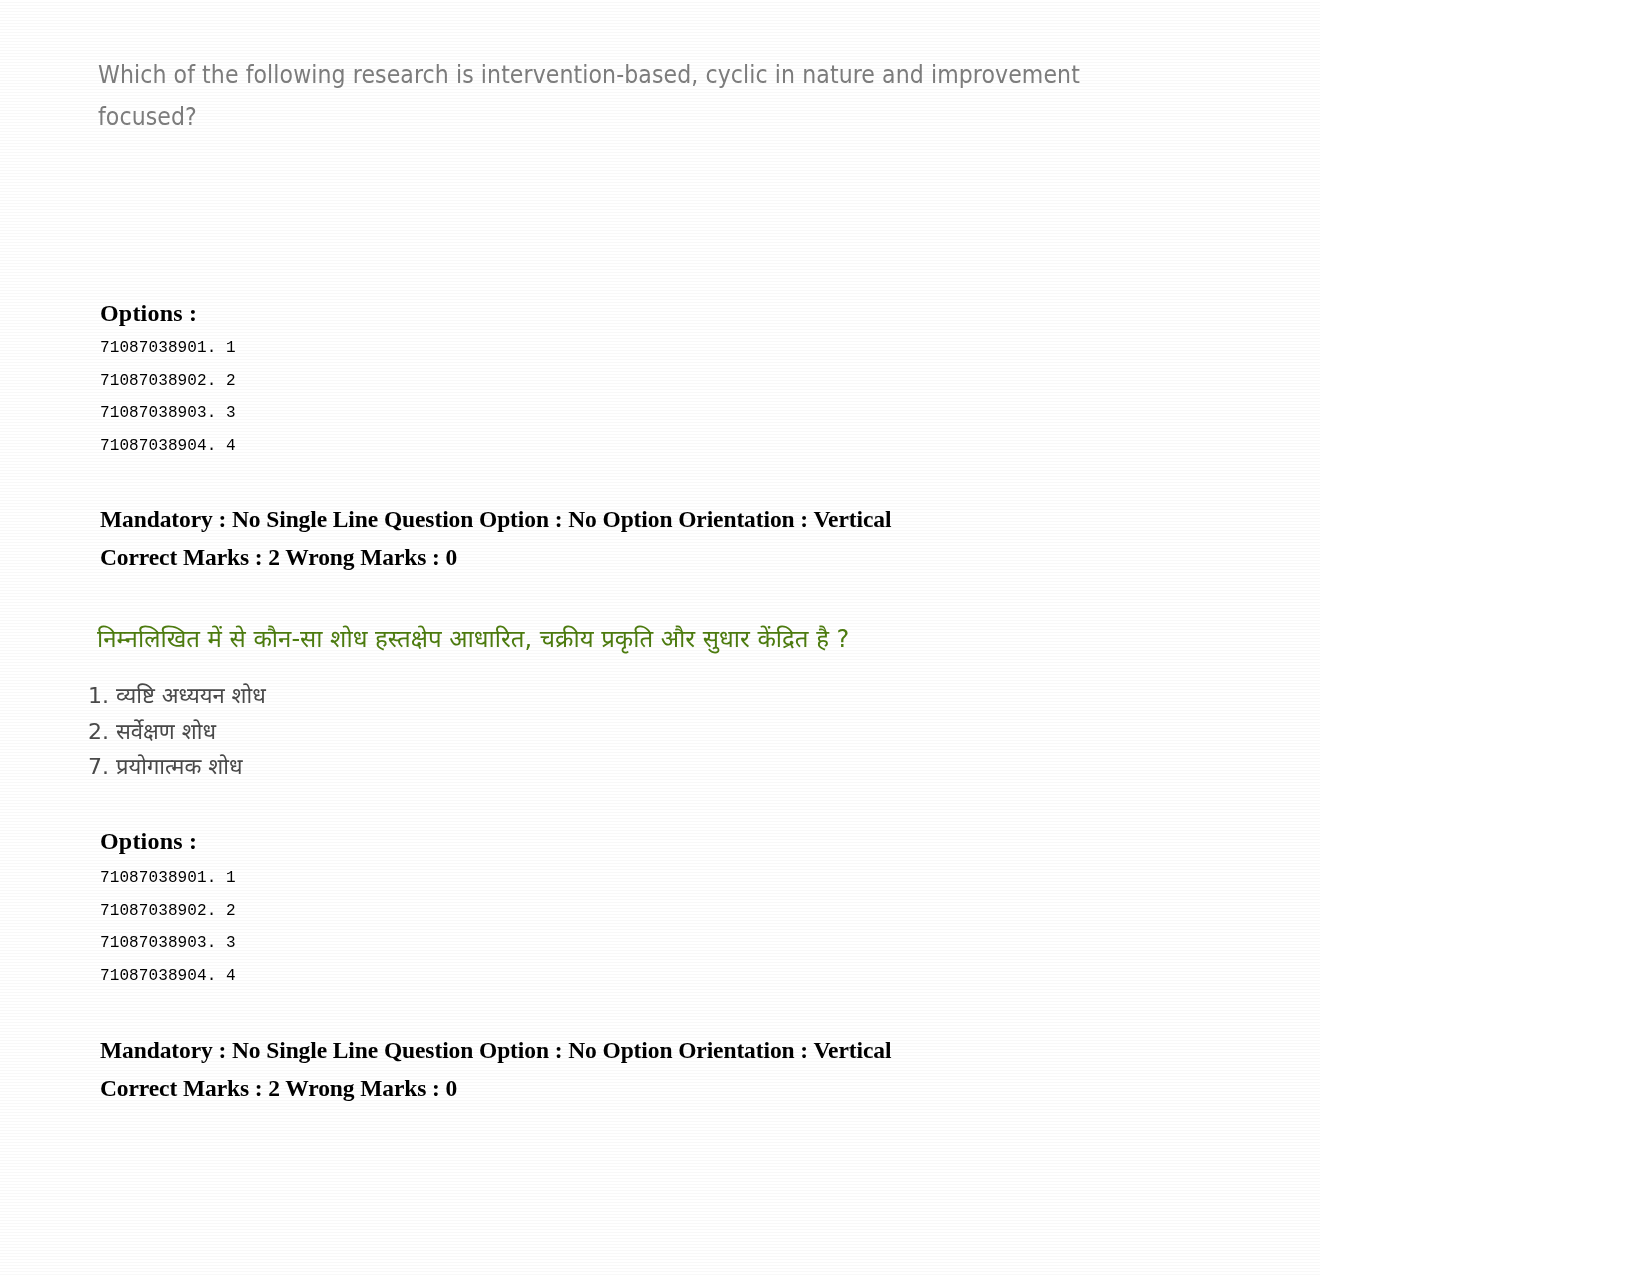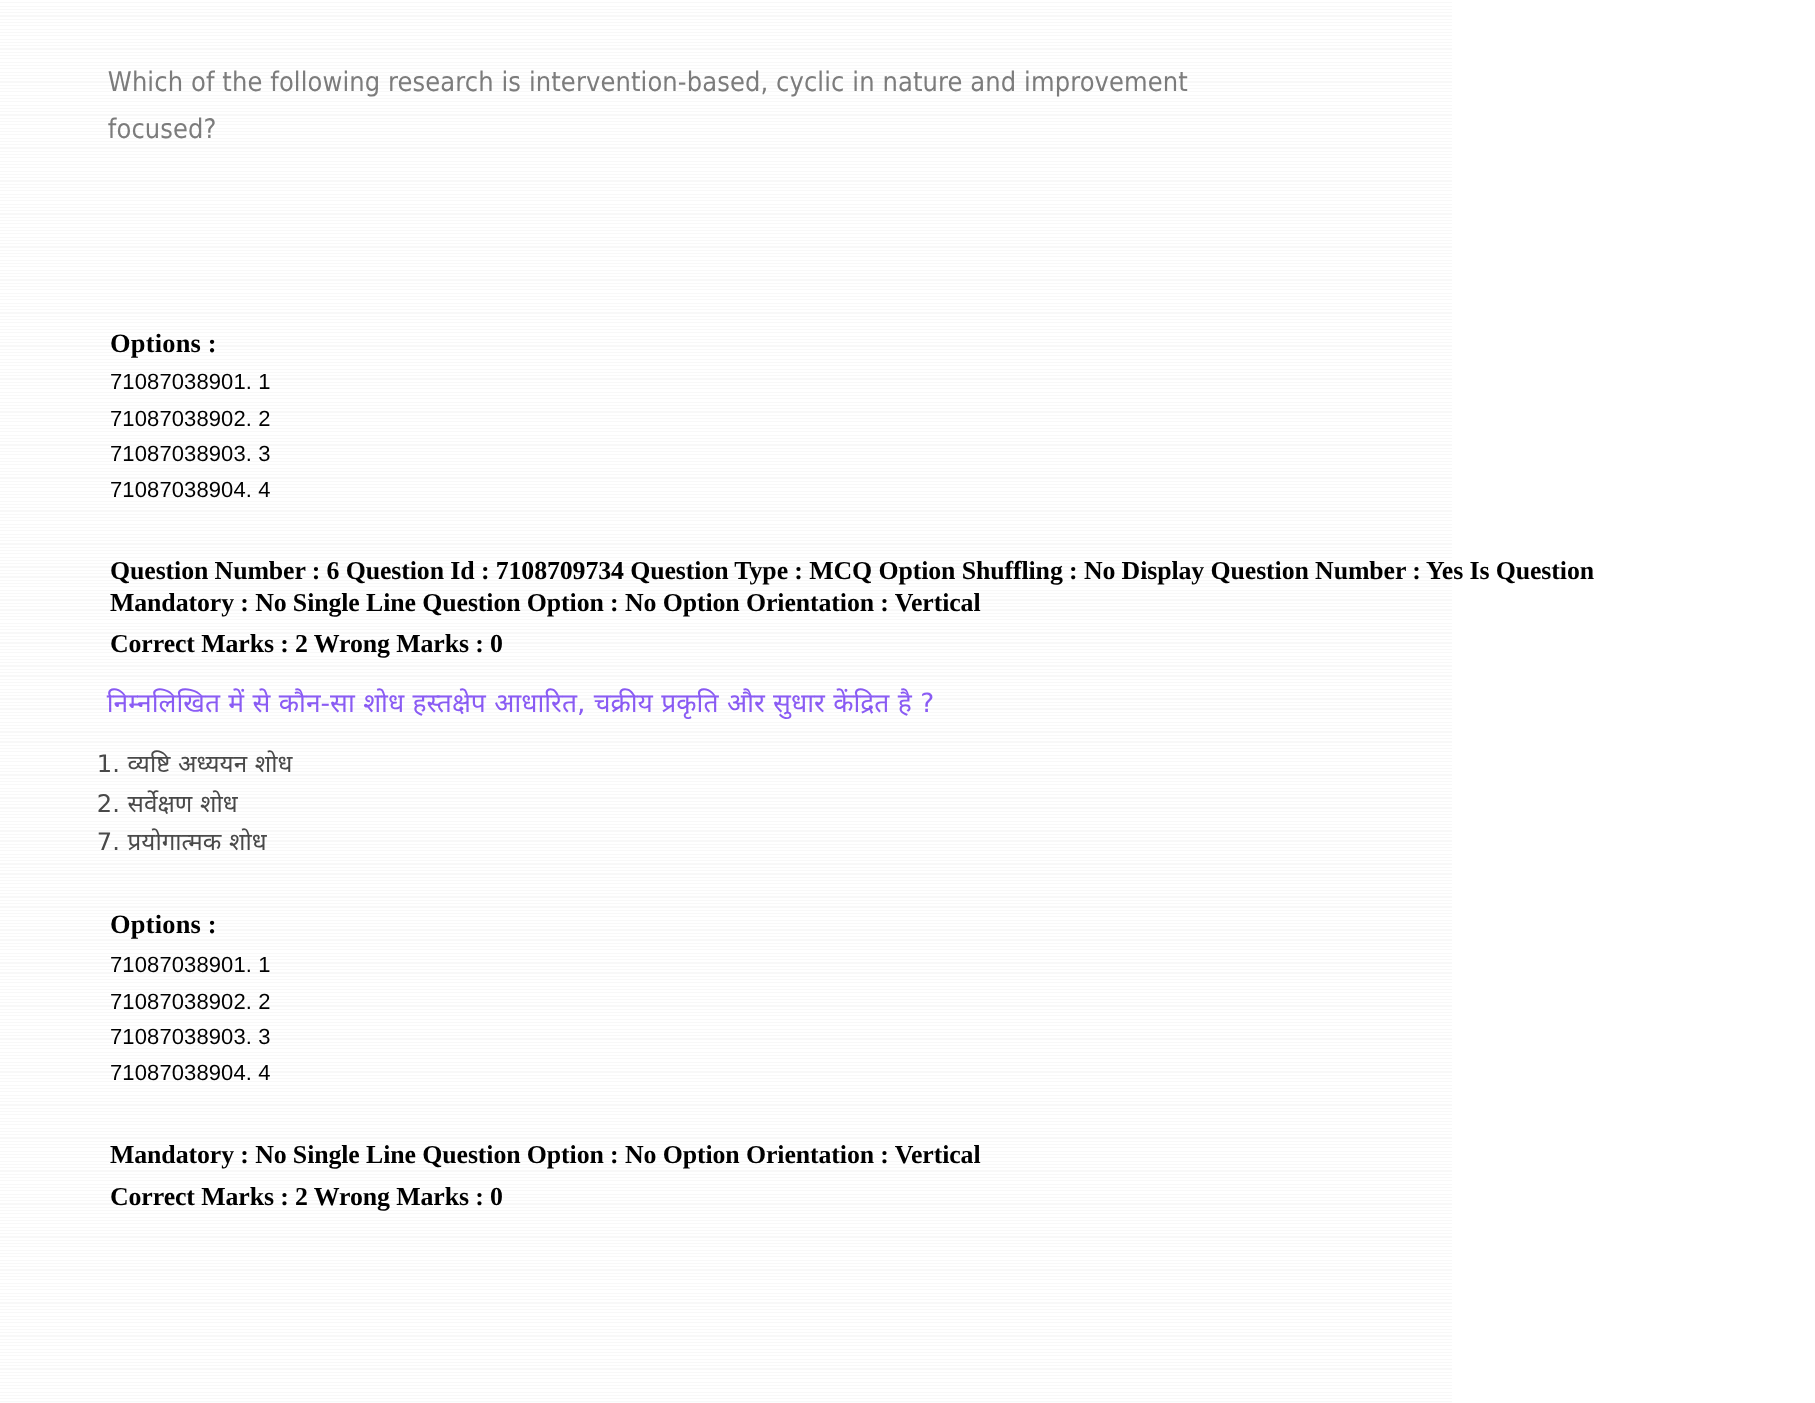--- a/index.html
+++ b/index.html
@@ -58,23 +58,23 @@
 
   
   .options-label {
     font-family: "Liberation Serif", "DejaVu Serif", serif;
     font-weight: bold;
     font-size: 24px;
     color: #000;
     letter-spacing: 0.2px;
   }
   .option-id-list {
-    font-family: Liberation Sans, sans-serif;
+    font-family: Liberation Mono, monospace;
     font-weight: normal;
-    font-size: 20px;
+    font-size: 16px;
     line-height: 32.5px;
     color: #000;
     letter-spacing: 0.1px;
   }
 
   #options-label-1 { position: absolute; left: 100px; top: 300px; }
   #option-ids-1    { position: absolute; left: 100px; top: 332px; }
 
   #options-label-2 { position: absolute; left: 100px; top: 828px; }
   #option-ids-2    { position: absolute; left: 100px; top: 862px; }
@@ -97,21 +97,21 @@
   #meta-block-1 { top: 505px; }
   #meta-block-2 { top: 1036px; }
 
   
   .stem-hi {
     position: absolute;
     left: 97px;
     top: 622px;
     width: 1100px;
     font-family: "DejaVu Sans", "Liberation Sans", sans-serif;
-    color: #8b5cf6;
+    color: #4d7c0f;
     font-size: 24px;
     line-height: 34px;
     white-space: nowrap;
   }
 
   .choices-hi {
     position: absolute;
     left: 88px;
     top: 678px;
     width: 760px;
@@ -143,21 +143,20 @@
   <div id="options-label-1" class="options-label">Options :</div>
 
   <div id="option-ids-1" class="option-id-list">
     <div>71087038901. 1</div>
     <div>71087038902. 2</div>
     <div>71087038903. 3</div>
     <div>71087038904. 4</div>
   </div>
 
   <div id="meta-block-1" class="meta-block">
-    <span class="meta-line">Question Number : 6 Question Id : 7108709734 Question Type : MCQ Option Shuffling : No Display Question Number : Yes Is Question</span>
     <span class="meta-line">Mandatory : No Single Line Question Option : No Option Orientation : Vertical</span>
     <span class="meta-marks">Correct Marks : 2 Wrong Marks : 0</span>
   </div>
 
   <div class="stem-hi">निम्नलिखित में से कौन-सा शोध हस्तक्षेप आधारित, चक्रीय प्रकृति और सुधार केंद्रित है ?</div>
 
   <div class="choices-hi">
     <div class="choice-line">1. व्यष्टि अध्ययन शोध</div>
     <div class="choice-line">2. सर्वेक्षण शोध</div>
     <div class="choice-line">7. प्रयोगात्मक शोध</div>

